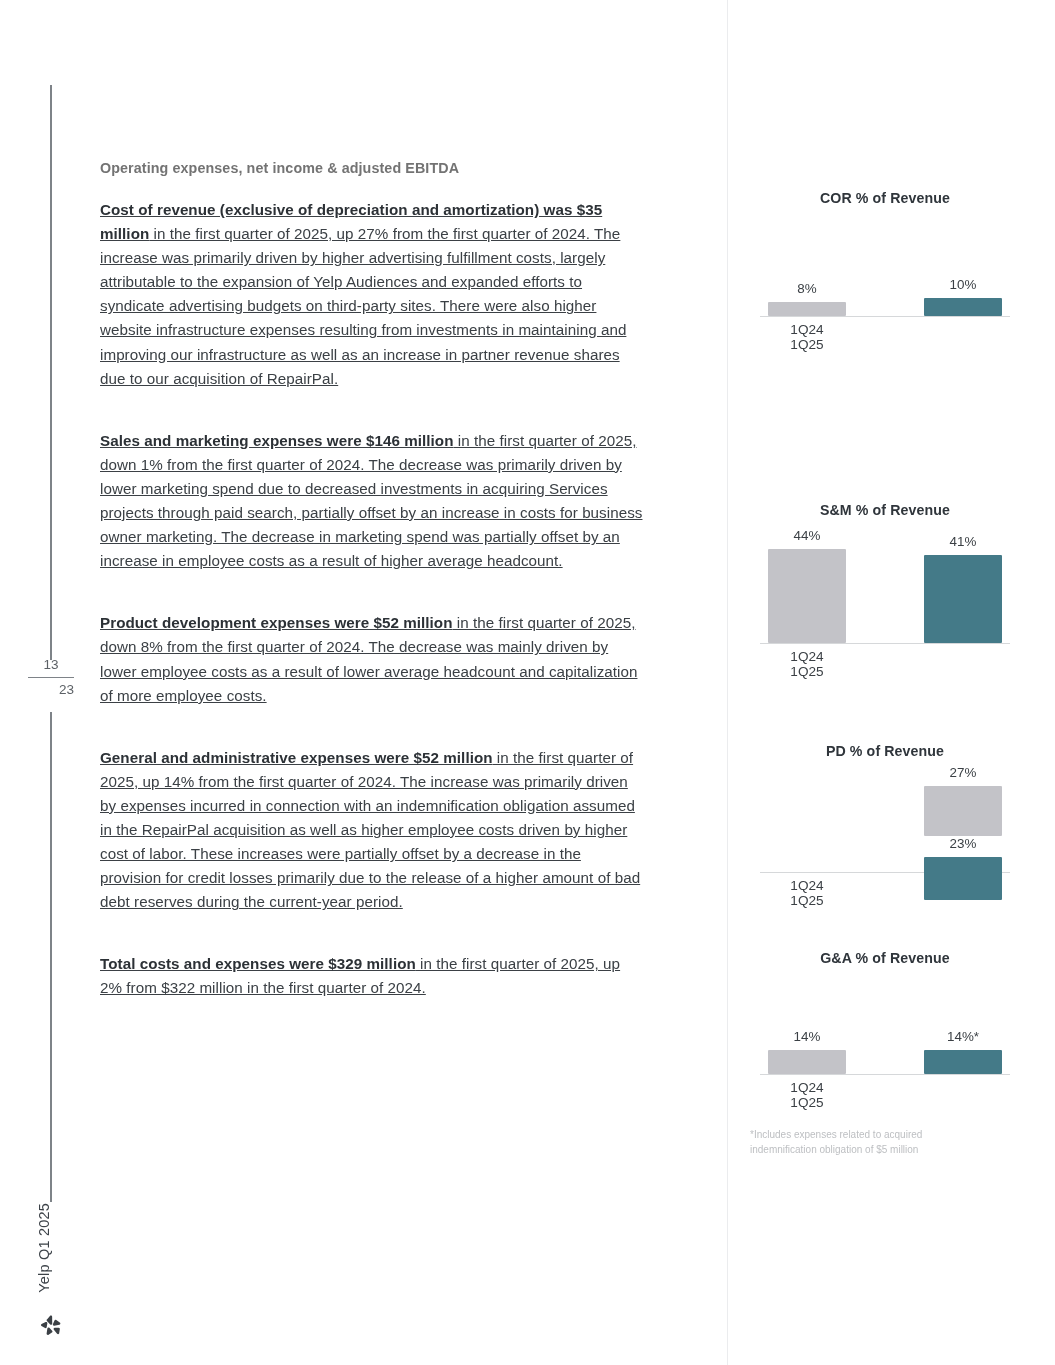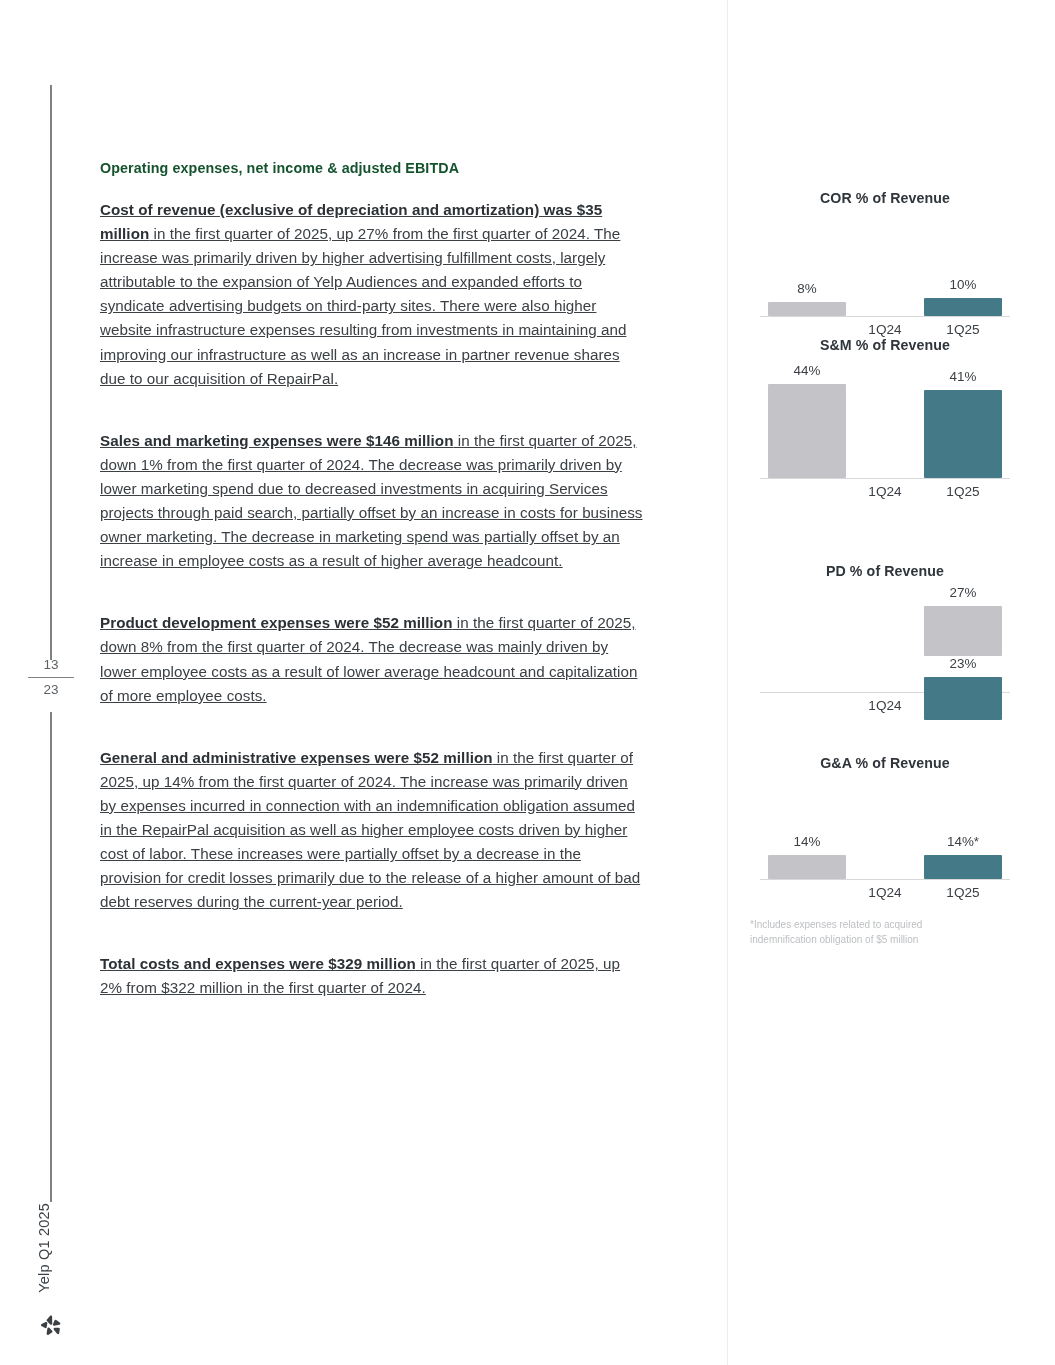--- a/index.html
+++ b/index.html
@@ -41,21 +41,21 @@
     color: #5c6166;
     line-height: 1.45;
   }
   .page-number .cur { display: block; text-align: center; }
   .page-number .divider {
     display: block;
     height: 1px;
     background: #7e8388;
     margin: 2px 0 2px 0;
   }
-  .page-number .total { display: block; }
+  .page-number .total { display: block; text-align: right; }
 
   .vertical-label {
     position: absolute;
     left: 36px;
     bottom: 72px;
     font-size: 14.5px;
     color: #3c4248;
     letter-spacing: .2px;
     writing-mode: vertical-rl;
     transform: rotate(180deg);
@@ -81,21 +81,21 @@
   
   .text-column {
     position: absolute;
     left: 100px;
     top: 160px;
     width: 546px;
   }
   .section-heading {
     font-size: 14.3px;
     font-weight: bold;
-    color: #14532d;
+    color: #737373;
     margin: 0 0 22px 0;
     letter-spacing: .1px;
   }
   .body-par {
     font-size: 15.2px;
     line-height: 24.1px;
     color: #3b4045;
     margin: 0 0 38px 0;
     letter-spacing: .05px;
     text-decoration: underline;
@@ -146,24 +146,25 @@
     margin-bottom: 6px;
   }
   .bar {
     width: 78px;
     border-radius: 1px;
   }
   .bar.prior   { background: #c3c3c8; }
   .bar.current { background: #447a88; }
   .bar-labels {
     display: flex;
-    justify-content: flex-end;
+    justify-content: center;
     padding: 0 8px;
     box-sizing: border-box;
     margin-top: 5px;
+    flex-direction: column;
   }
   .bar-label {
     width: 78px;
     text-align: center;
     font-size: 13.6px;
     color: #3b4045;
   }
   .chart-footnote {
     font-size: 10px;
     line-height: 14.5px;
@@ -221,21 +222,21 @@
     <b>General and administrative expenses were $52 million</b><span> in the first quarter of 2025, up 14% from the first quarter of 2024. The increase was primarily driven by expenses incurred in connection with an indemnification obligation assumed in the RepairPal acquisition as well as higher employee costs driven by higher cost of labor. These increases were partially offset by a decrease in the provision for credit losses primarily due to the release of a higher amount of bad debt reserves during the current-year period.</span>
   </p>
 
   <p class="body-par">
     <b>Total costs and expenses were $329 million</b><span> in the first quarter of 2025, up 2% from $322 million in the first quarter of 2024.</span>
   </p>
 </div>
 
 <div class="charts-column">
 
-  <div class="chart-block" style="">
+  <div class="chart-block" style="margin-bottom:150px;">
     <div class="chart-title">COR % of Revenue</div>
     <div class="chart-plot">
       <div class="bars" style="height:105px;">
         <div class="bar-col">
           <span class="bar-value">8%</span>
           <div class="bar prior" style="height: 14.3636px;"></div>
         </div>
         <div class="bar-col">
           <span class="bar-value">10%</span>
           <div class="bar current" style="height: 17.9545px;"></div>

